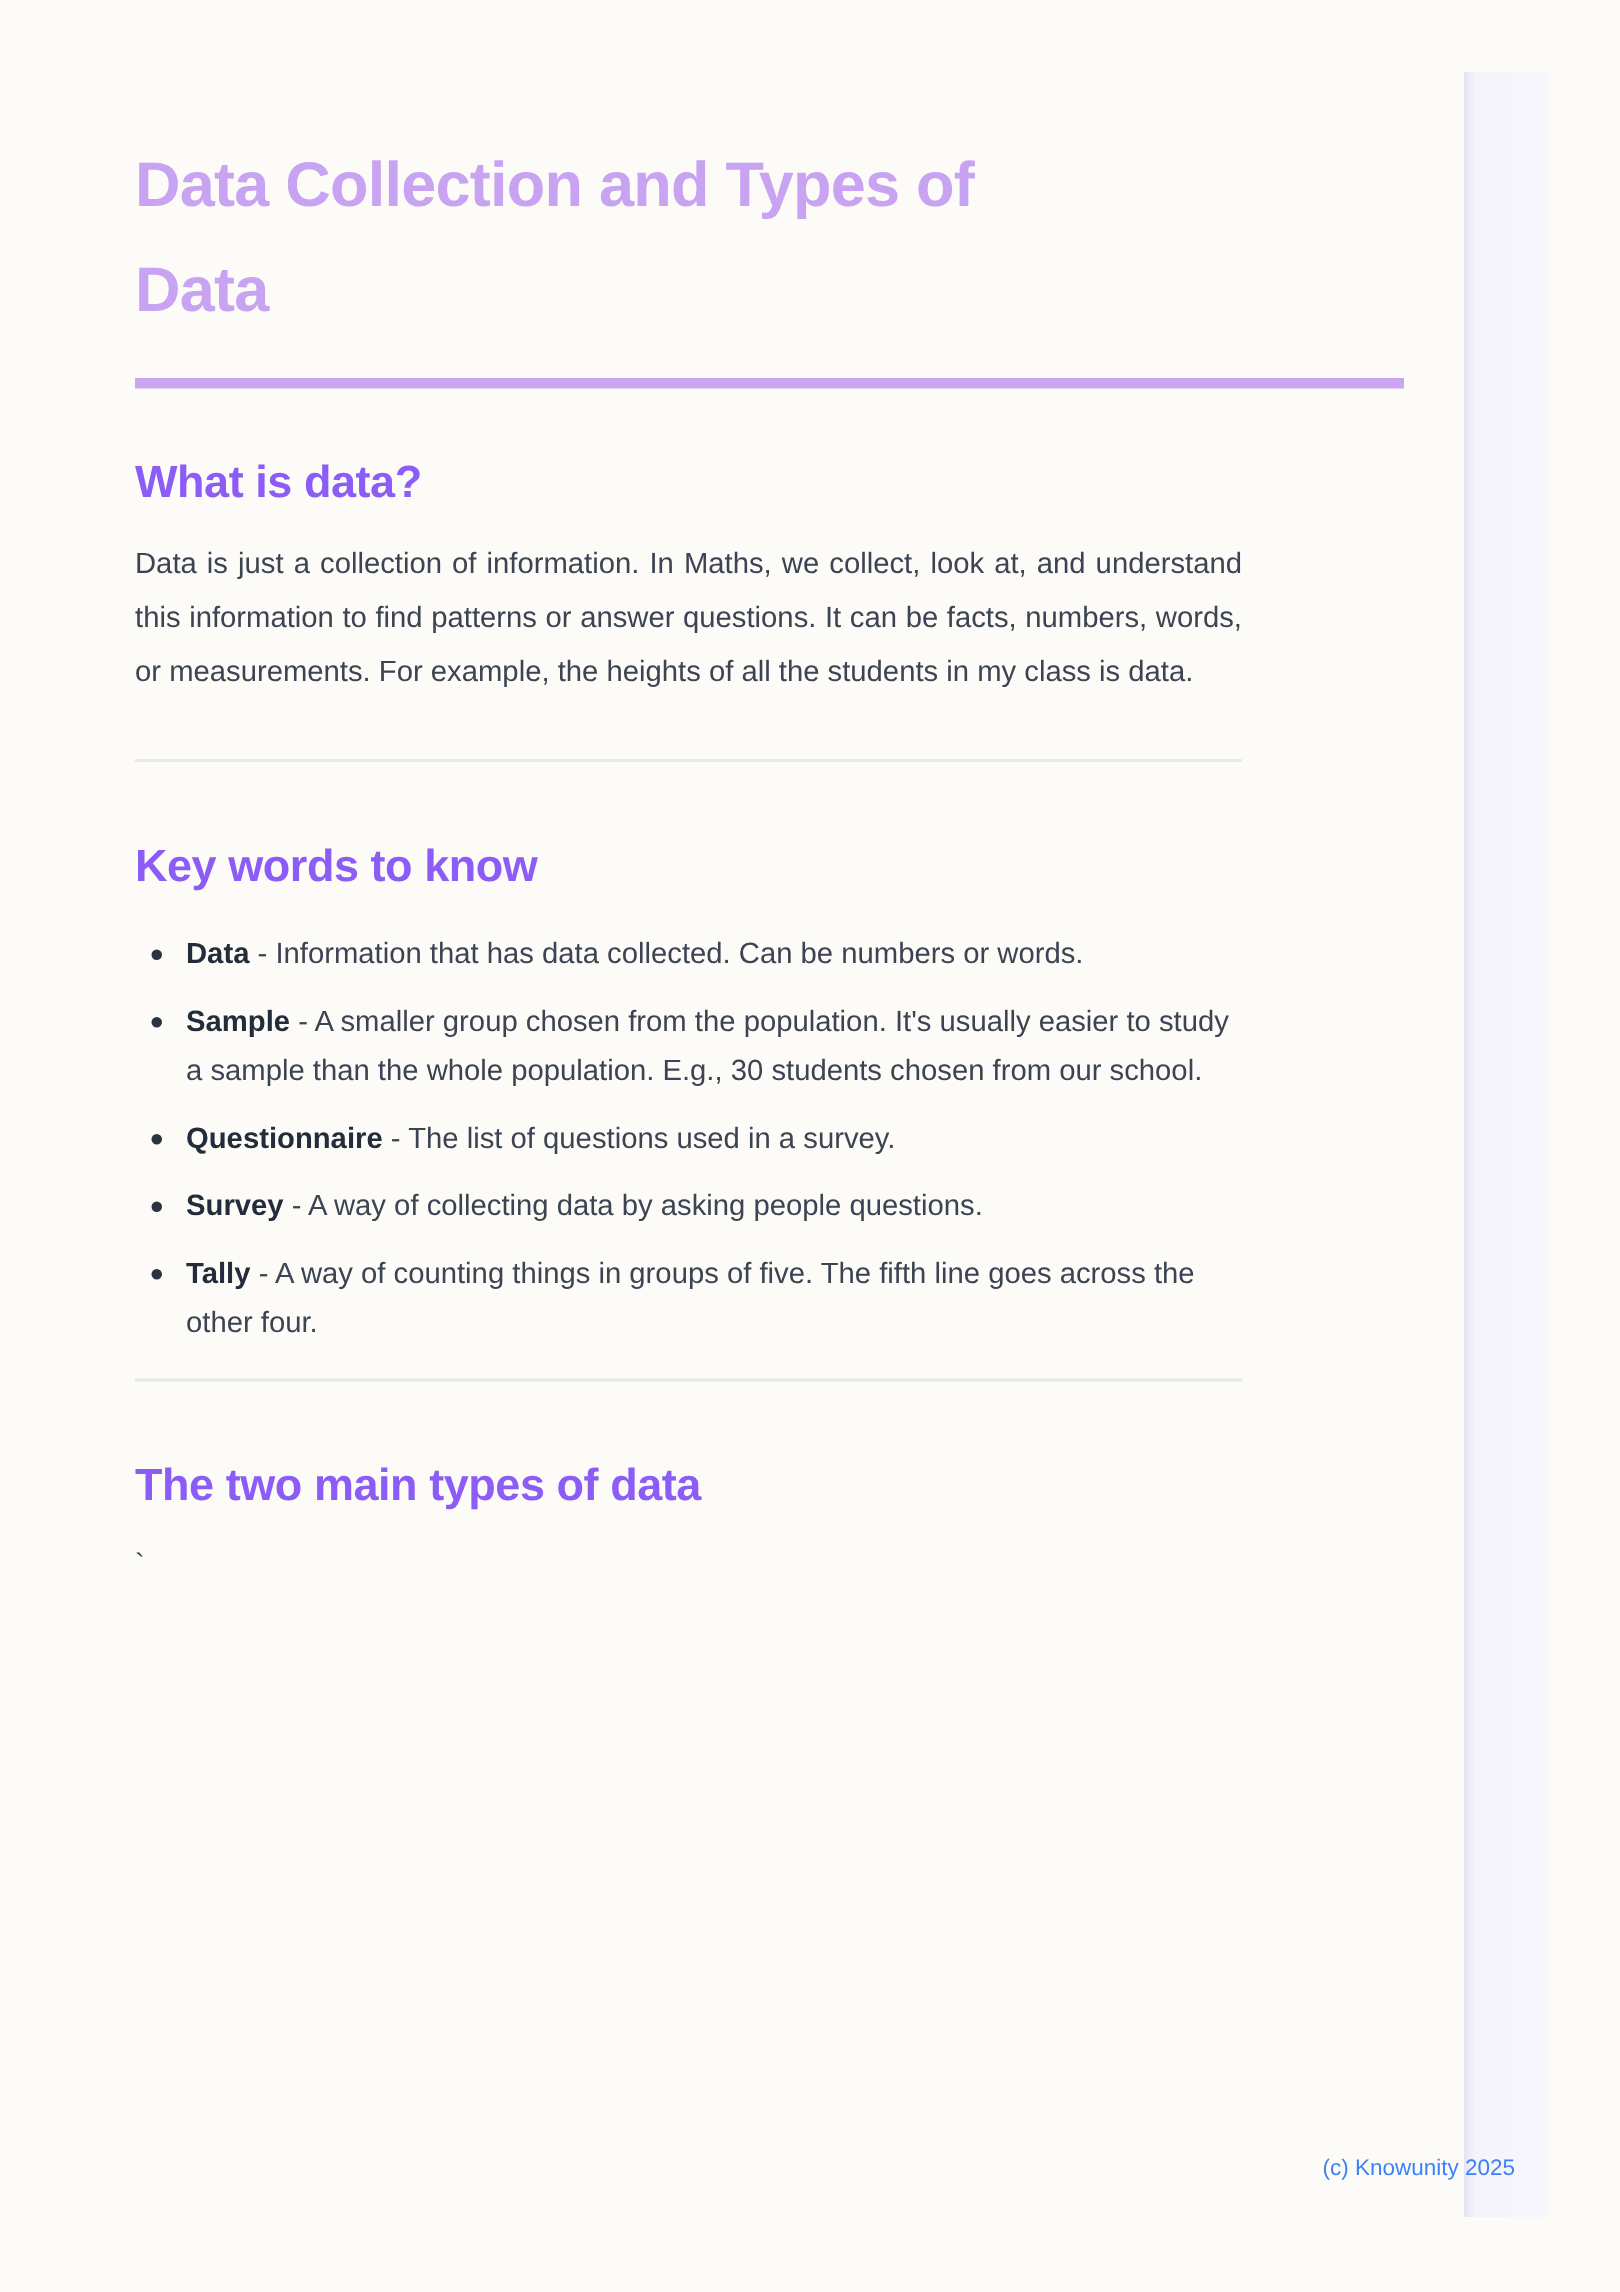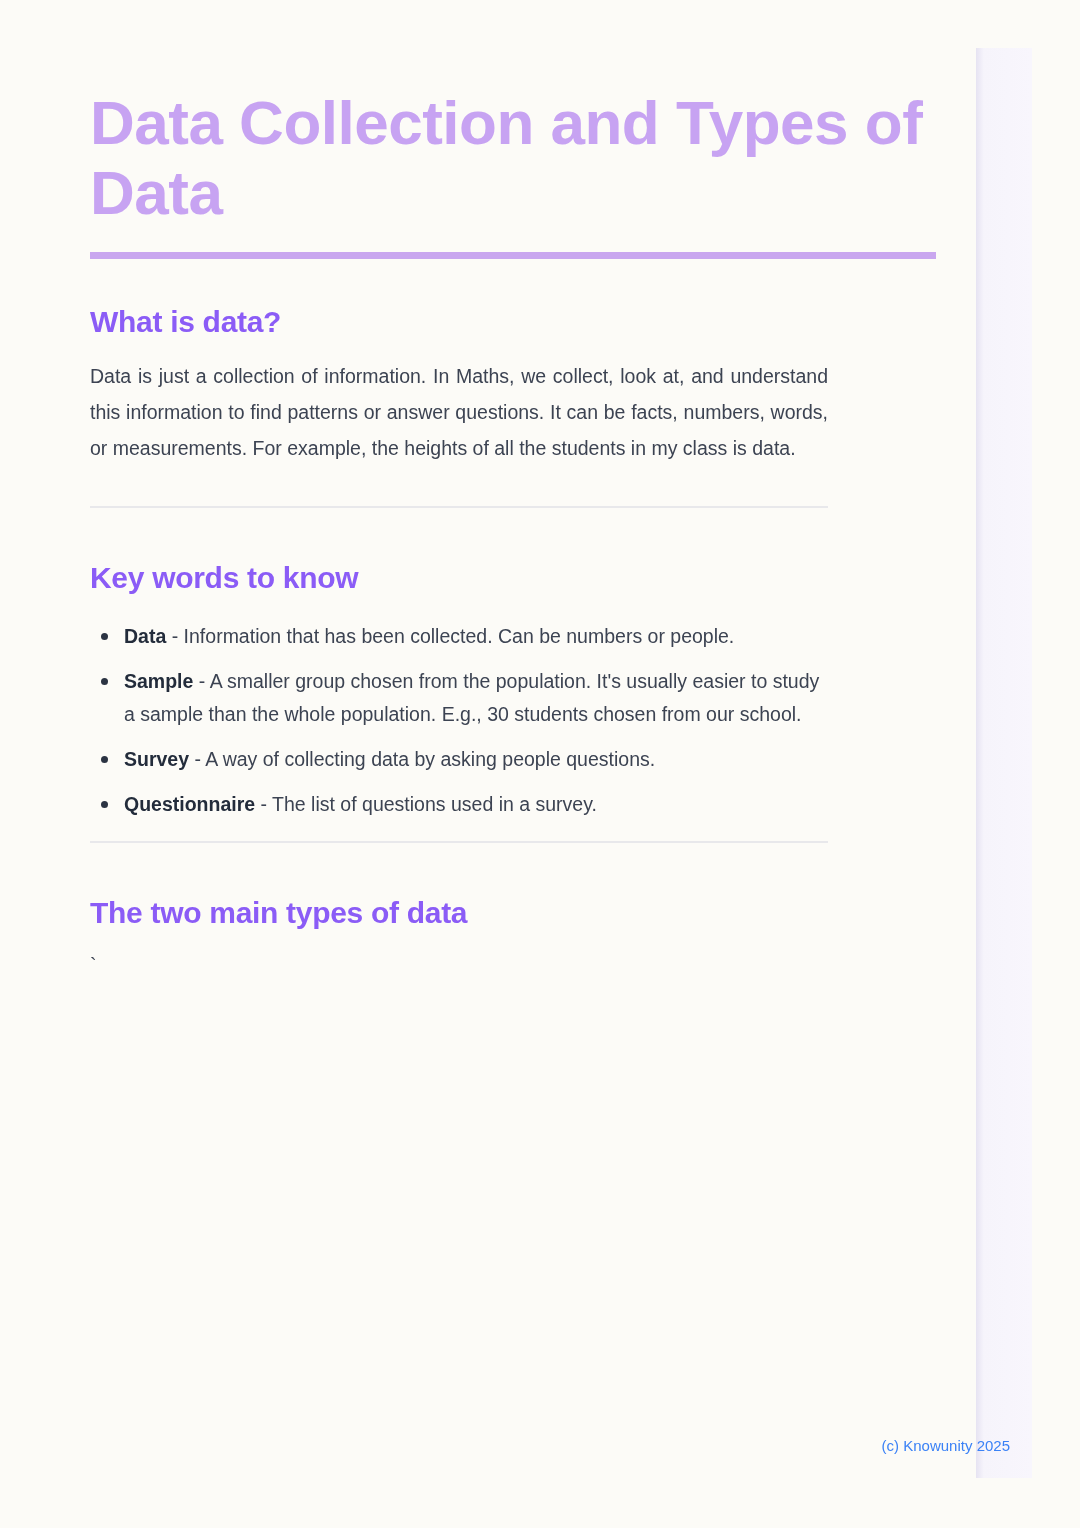--- a/index.html
+++ b/index.html
@@ -22,21 +22,21 @@
   }
   .content {
     position: absolute;
     left: 90px;
     top: 0;
     width: 846px;
     z-index: 1;
   }
   .doc-title {
     margin: 88px 0 0 0;
-    font-size: 62px;
+    font-size: 42px;
     line-height: 70px;
     font-weight: bold;
     letter-spacing: -0.5px;
     color: #c7a3f2;
   }
   .title-rule {
     margin: 24px 0 0 0;
     width: 846px;
     height: 7px;
     background: #c9a6ef;
@@ -129,24 +129,25 @@
 
     <h2 class="section-heading mt-47">What is data?</h2>
 
     <p class="body-par">Data is just a collection of information. In Maths, we collect, look at, and understand this information to find patterns or answer questions. It can be facts, numbers, words, or measurements. For example, the heights of all the students in my class is data.</p>
 
     <div class="divider"></div>
 
     <h2 class="section-heading mt-38">Key words to know</h2>
 
     <ul class="bullet-list">
-      <li><strong class="term">Data</strong><span> - Information that has been collected. Can be numbers or people.</span><em></em><span></span></li>
+      <li><strong class="term">Data</strong><span> - Information that has data collected. Can be numbers or words.</span><em></em><span></span></li>
       <li><strong class="term">Sample</strong><span> - A smaller group chosen from the population. It's usually easier to study a sample than the whole population. E.g., 30 students chosen from our school.</span><em></em><span></span></li>
+      <li><strong class="term">Questionnaire</strong><span> - The list of questions used in a survey.</span><em></em><span></span></li>
       <li><strong class="term">Survey</strong><span> - A way of collecting data by asking people questions.</span><em></em><span></span></li>
-      <li><strong class="term">Questionnaire</strong><span> - The list of questions used in a survey.</span><em></em><span></span></li>
+      <li><strong class="term">Tally</strong><span> - A way of counting things in groups of five. The fifth line goes across the other four.</span><em></em><span></span></li>
     </ul>
 
     <div class="divider divider-tight"></div>
 
     <h2 class="section-heading mt-38">The two main types of data</h2>
 
 
     <p class="stray">`</p>
 
   </div>

